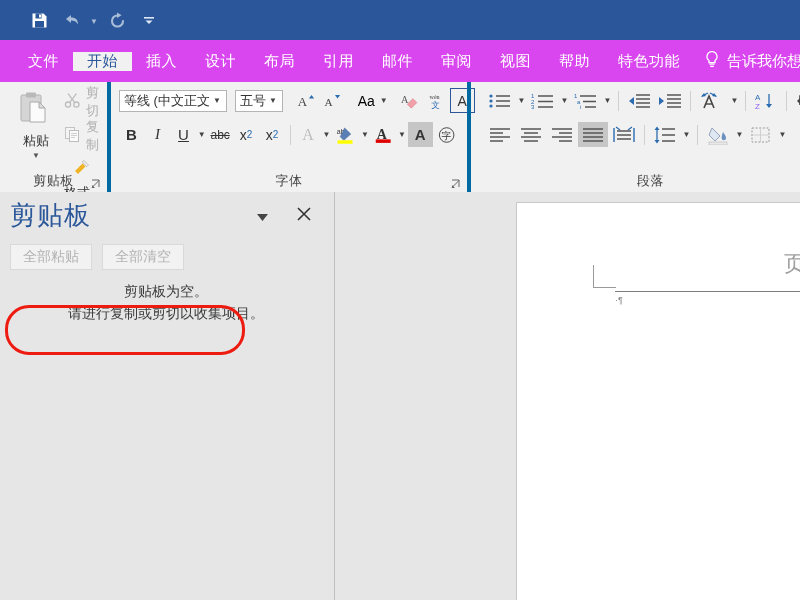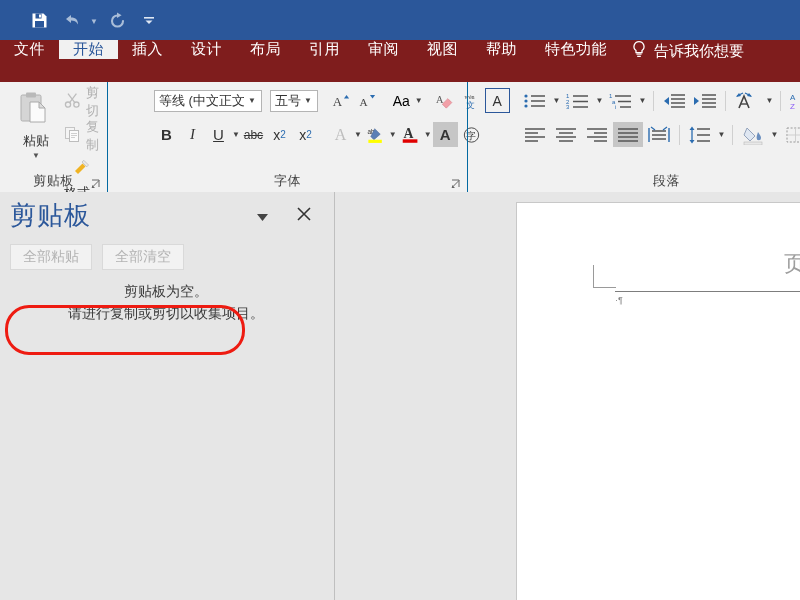--- a/index.html
+++ b/index.html
@@ -21,41 +21,41 @@
     color:#ffffff;cursor:default;
   }
   .qat-btn.dim{color:#a9bdd8;}
   .qat-caret{
     width:12px;height:30px;display:flex;align-items:flex-end;justify-content:center;
     padding-bottom:9px;box-sizing:border-box;color:#a9bdd8;font-size:8px;line-height:8px;
   }
 
   
   .tabstrip{
-    height:42px;background:#7f1d1d;display:flex;align-items:flex-start;
-    padding-left:0;box-sizing:border-box;
+    height:42px;background:#d946ef;display:flex;align-items:center;
+    padding-left:14px;box-sizing:border-box;
   }
   .tab{
     display:flex;align-items:center;padding:0 14px;
     color:#ffffff;font-size:15px;letter-spacing:.5px;white-space:nowrap;cursor:default;
   }
   .tab.active{background:#f1f1f1;color:#2b579a;}
   .tellme{
     display:flex;align-items:center;gap:7px;padding-left:10px;
     color:#ffffff;font-size:15px;white-space:nowrap;overflow:hidden;
   }
   .bulb{display:block;}
 
   
   .ribbon{
     height:110px;background:#f1f1f1;position:relative;display:flex;
     border-bottom:1px solid #d4d4d4;
   }
   .group{position:relative;height:110px;box-sizing:border-box;}
-  .group + .group{border-left:1px solid #0369a1;padding-left:38px;}
+  .group + .group{border-left:4px solid #0369a1;}
   .group-label{
     position:absolute;bottom:2px;left:0;right:0;text-align:center;
     font-size:13px;color:#444;letter-spacing:.5px;
   }
   .dlg-launcher{
     position:absolute;bottom:4px;right:5px;width:12px;height:12px;color:#666;
   }
   .group-body{padding:5px 8px 0;box-sizing:border-box;height:88px;}
 
   
@@ -179,20 +179,21 @@
     </div>
   </div>
 
   <div class="tabstrip">
     <div class="tab">文件</div>
     <div class="tab active">开始</div>
     <div class="tab">插入</div>
     <div class="tab">设计</div>
     <div class="tab">布局</div>
     <div class="tab">引用</div>
+    <div class="tab">邮件</div>
     <div class="tab">审阅</div>
     <div class="tab">视图</div>
     <div class="tab">帮助</div>
     <div class="tab">特色功能</div>
     <div class="tellme">
       <span class="bulb">
         <svg width="16" height="19" viewBox="0 0 16 19">
             <path d="M8 1.6a5 5 0 0 0-3 9v2h6v-2a5 5 0 0 0-3-9z" fill="none" stroke="#ffffff" stroke-width="1.3"></path>
             <rect x="5.4" y="13.4" width="5.2" height="1.3" fill="#ffffff"></rect>
             <rect x="6.2" y="15.7" width="3.6" height="1.3" fill="#ffffff"></rect>

